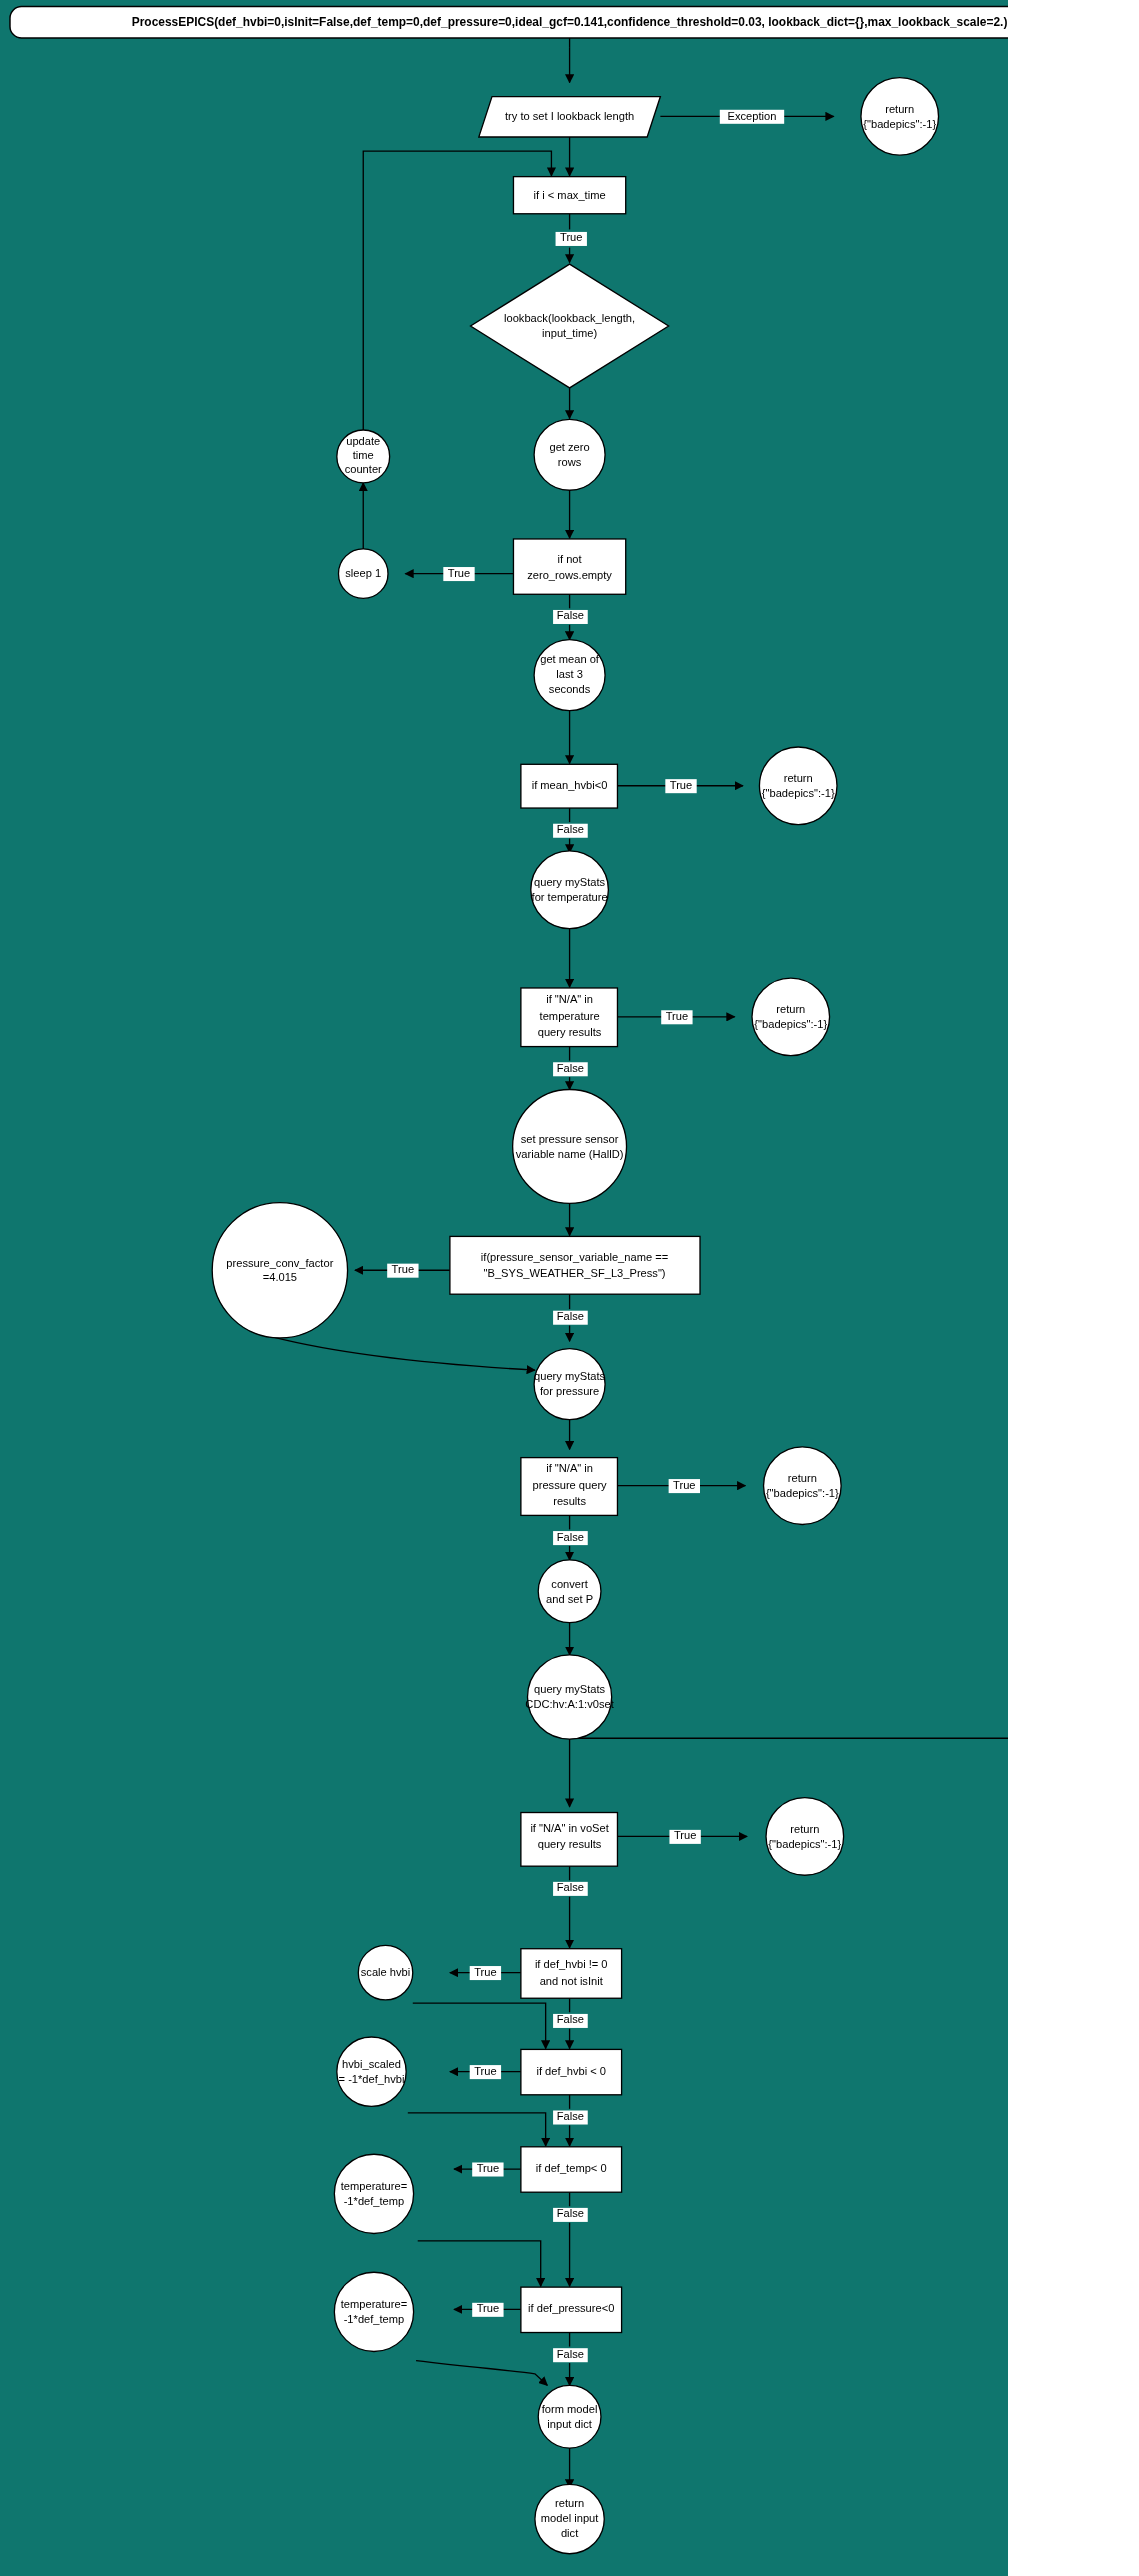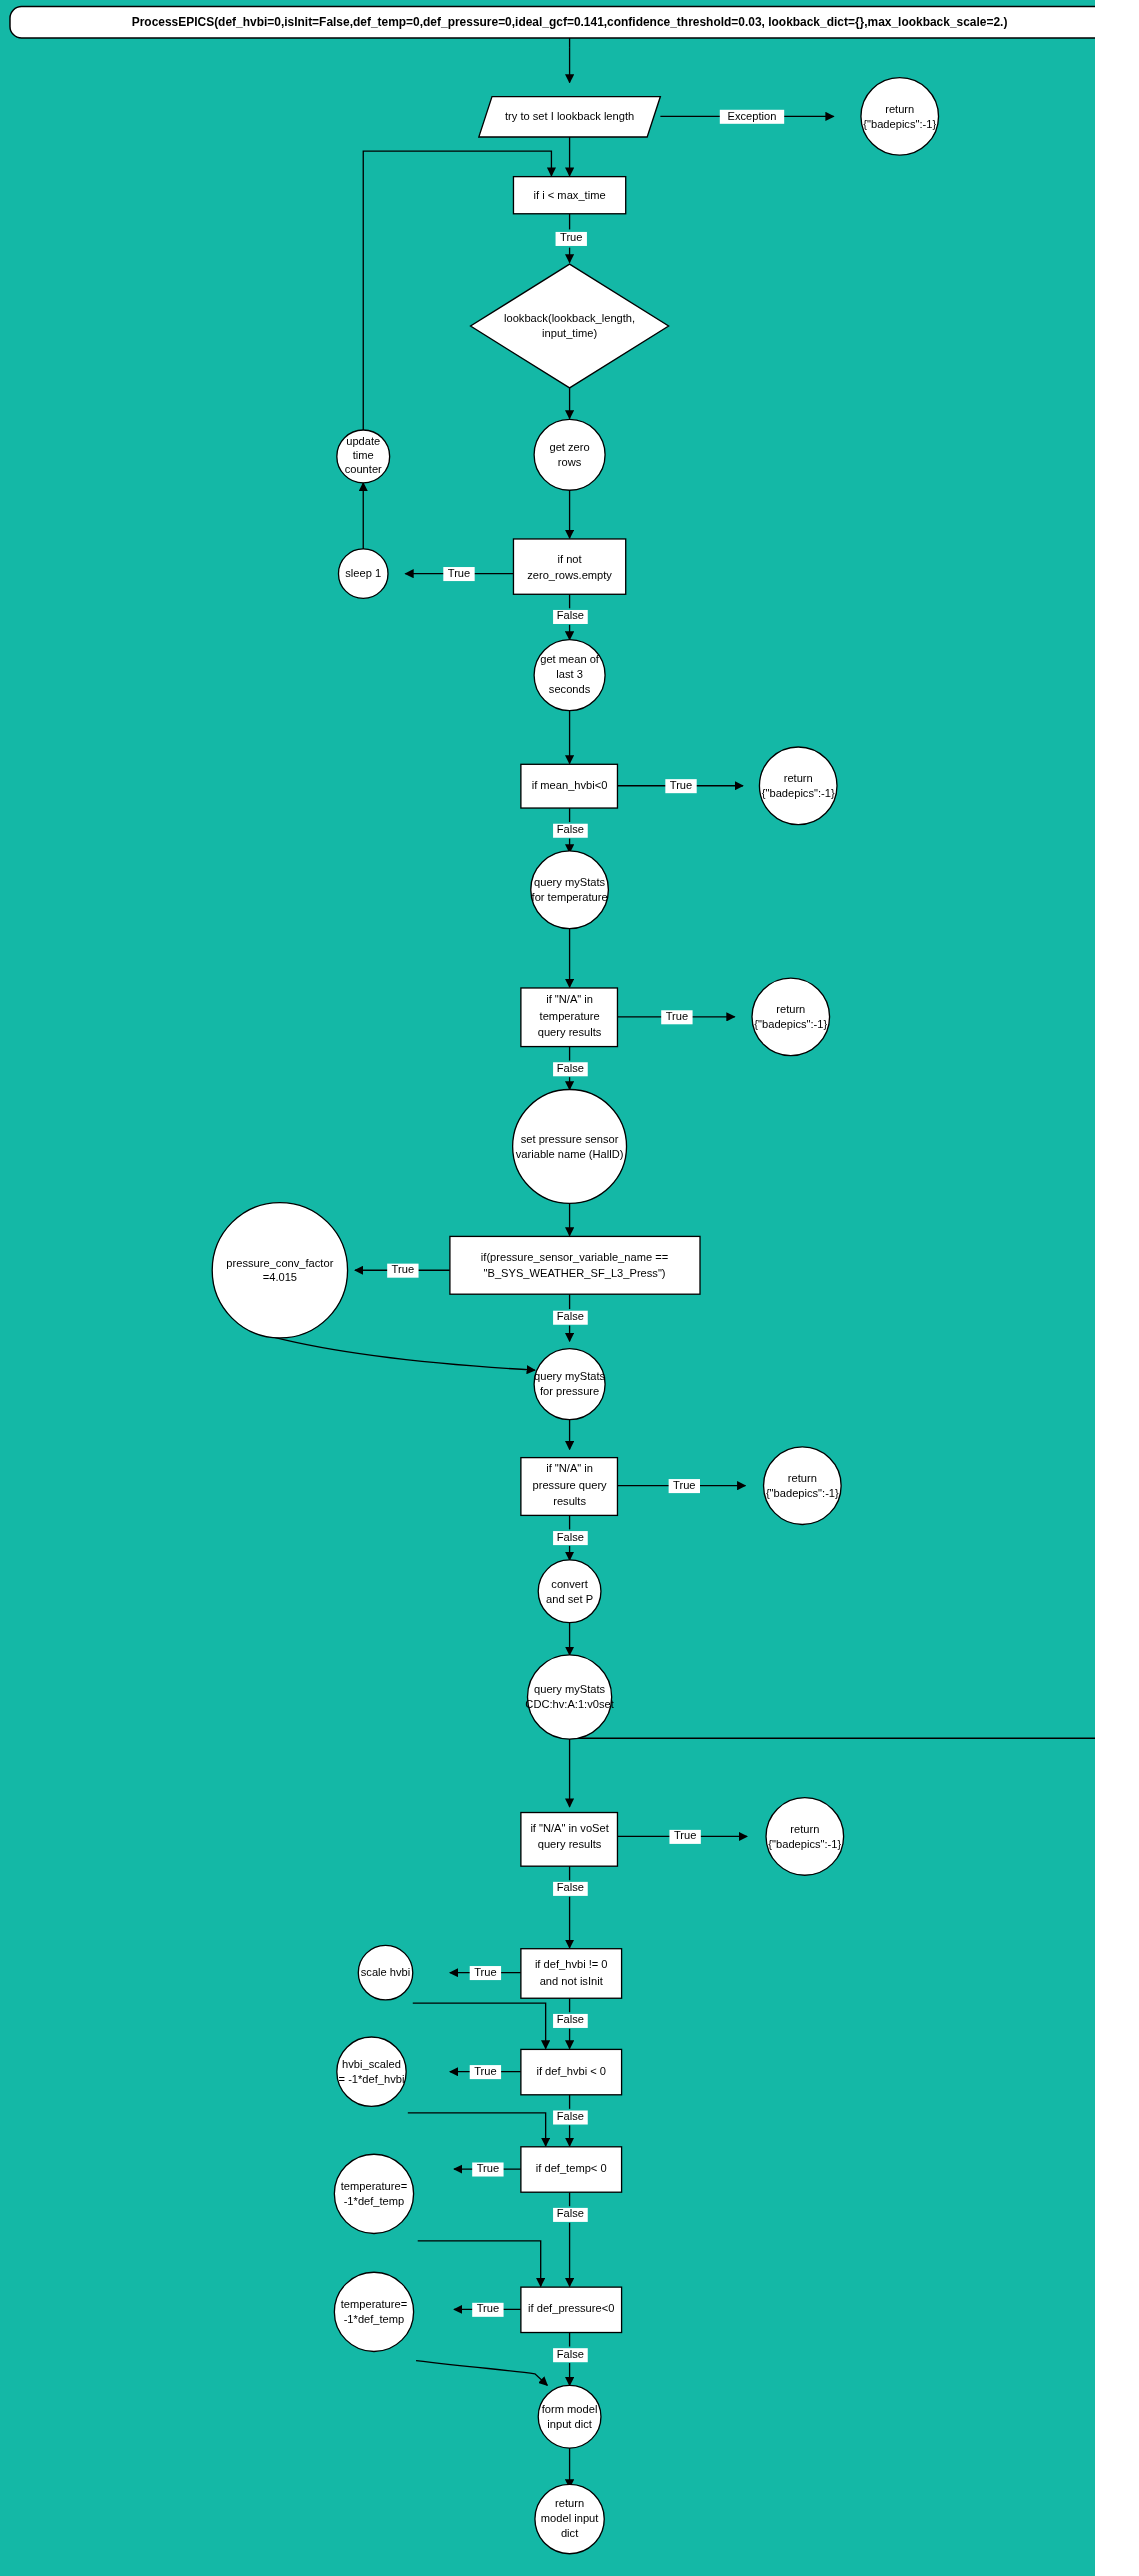--- a/index.html
+++ b/index.html
@@ -5,23 +5,23 @@
   html, body {
     margin: 0;
     padding: 0;
     background: #ffffff;
   }
   body {
     font-family: "Liberation Sans", sans-serif;
   }
   #page {
     position: relative;
-    width: 1095px;
+    width: 1008px;
     height: 2576px;
-    background: #14b8a6;
+    background: #0f766e;
     overflow: hidden;
   }
   svg.flow {
     display: block;
     width: 1140px;
     height: 2576px;
   }
   .shape {
     fill: #ffffff;
     stroke: #000000;

